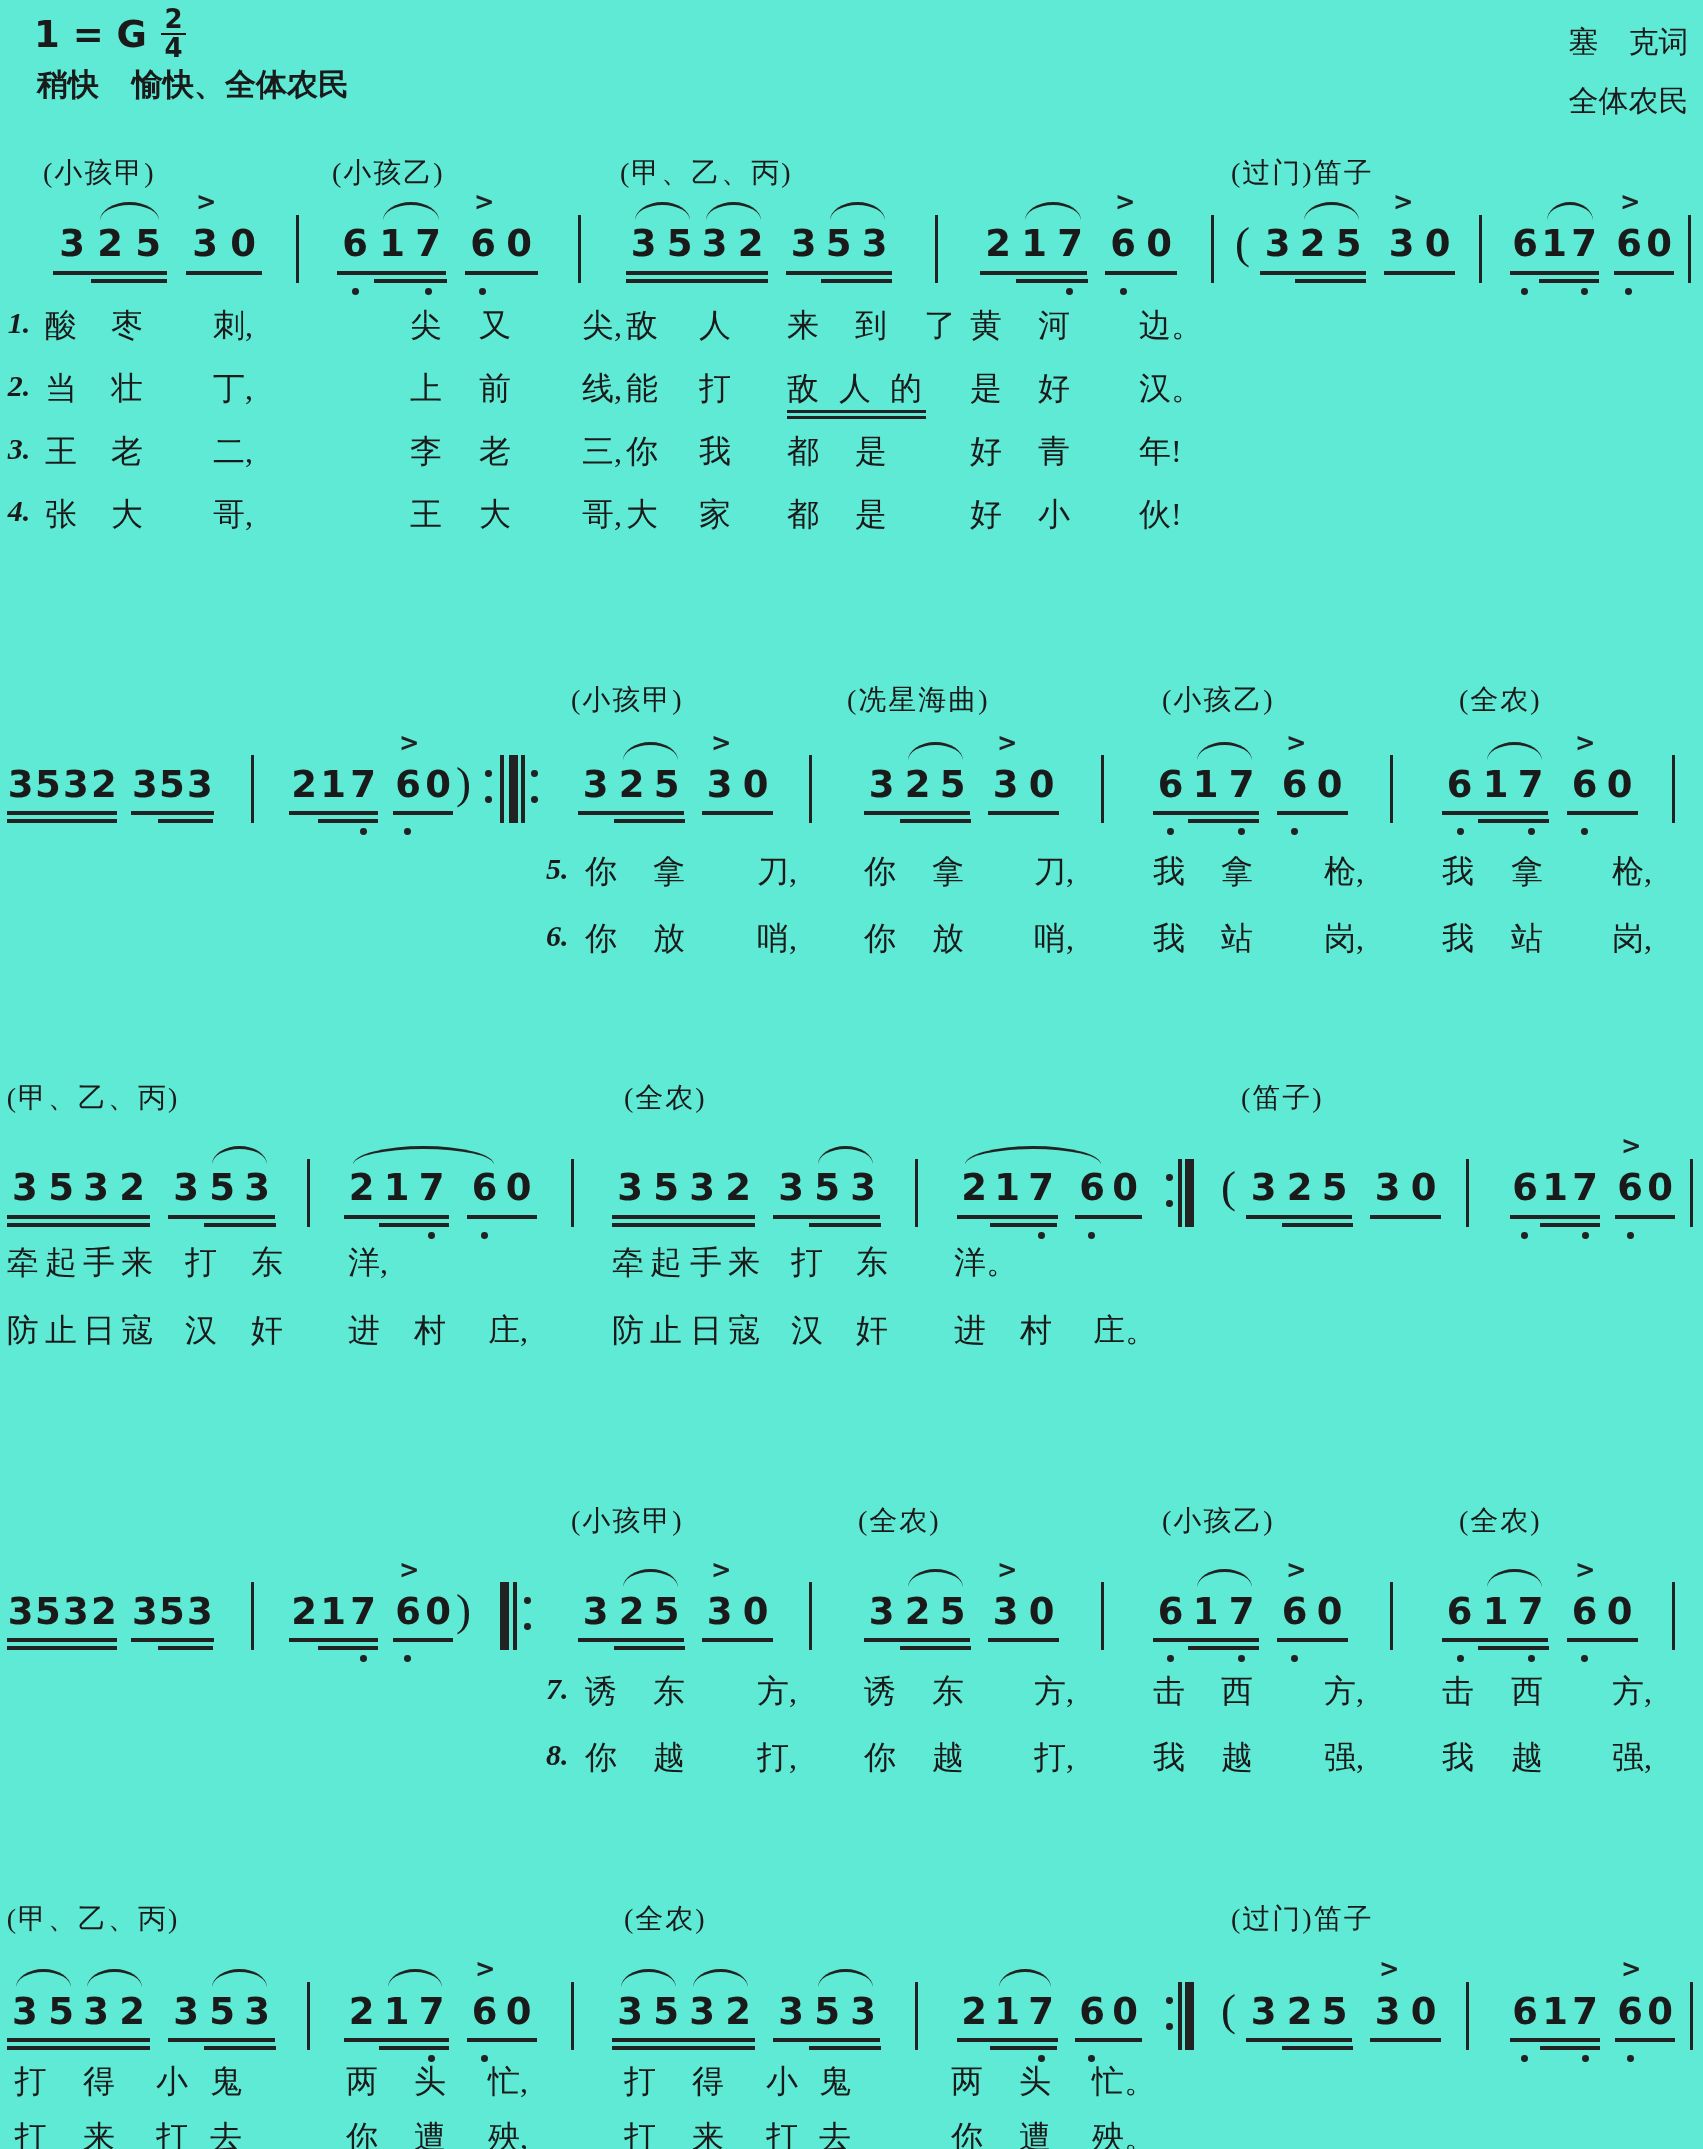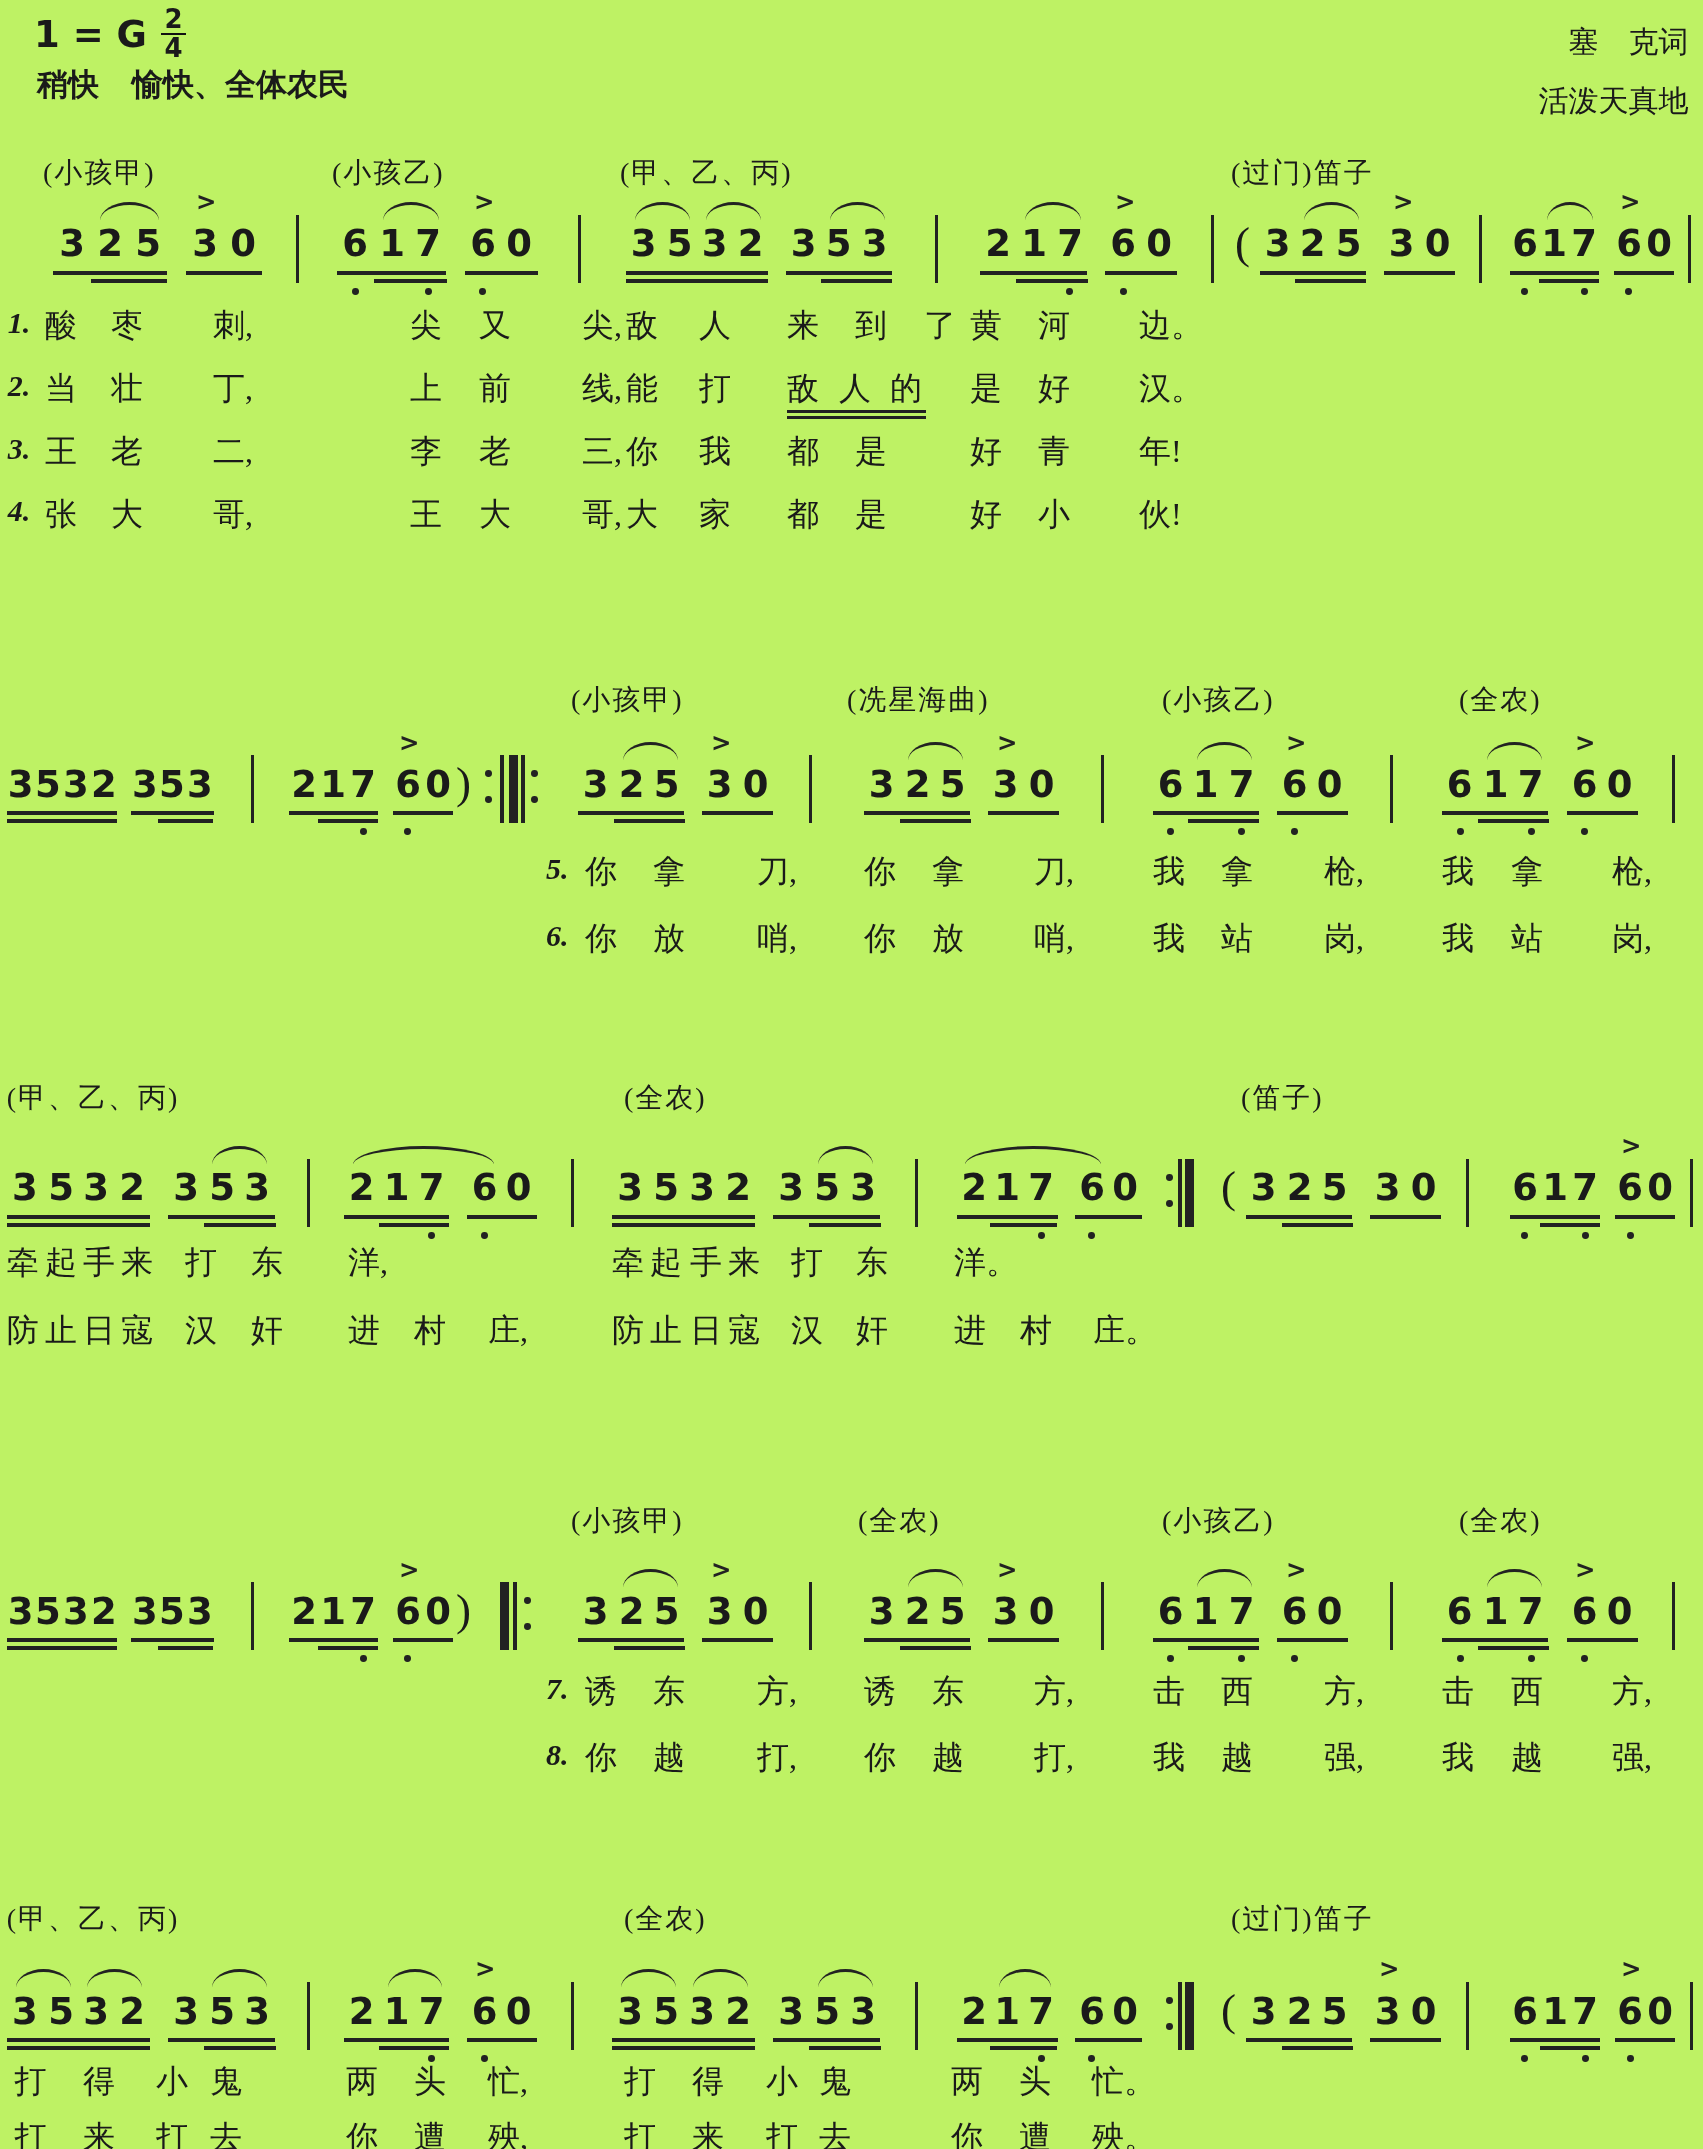--- a/index.html
+++ b/index.html
@@ -1,16 +1,16 @@
 <!DOCTYPE html>
 <html><head>
 <meta charset="utf-8">
 <style>
   html,body{margin:0;padding:0;background:#888;}
-  .page{position:relative;width:1704px;height:2149px;background:#bef264;overflow:hidden;
+  .page{position:relative;width:1704px;height:2149px;background:#5eead4;overflow:hidden;
         font-family:"Liberation Serif",serif;color:#1a1a1a;}
   .keysig{position:absolute;left:34px;top:5.9px;display:flex;align-items:center;
           font-family:"DejaVu Sans",sans-serif;font-weight:bold;font-size:37px;}
   .meter{display:inline-flex;flex-direction:column;align-items:center;line-height:1.05;
          font-size:26px;margin-left:13.7px;}
   .meter .num{border-bottom:2.9px solid #111;padding:0 3.9px;}
   .tempo{position:absolute;left:37px;top:64px;font-family:"DejaVu Sans",sans-serif;
          font-weight:bold;font-size:31px;white-space:nowrap;}
   .tempo .gap{display:inline-block;width:33px;}
   .credits{position:absolute;right:15.6px;top:11.7px;text-align:right;font-size:30px;line-height:1.98;
@@ -41,21 +41,21 @@
     <span class="meter">
       <span class="num">2</span>
       <span>4</span>
     </span>
   </div>
   <div class="tempo">
     <span>稍快</span><span class="gap"></span><span>愉快、全体农民</span>
   </div>
   <div class="credits">
     <div>塞　克词</div>
-    <div>活泼天真地</div>
+    <div>全体农民</div>
   </div>
   <div id="score">
       <div class="slabel" style="left: 43px; top: 154px;">(小孩甲)</div>
       <div class="slabel" style="left: 332px; top: 154px;">(小孩乙)</div>
       <div class="slabel" style="left: 620px; top: 154px;">(甲、乙、丙)</div>
       <div class="slabel" style="left: 1231px; top: 154px;">(过门)笛子</div>
       <div class="note" style="left: 53px; top: 222px; width: 38px;">3</div>
       <div class="note" style="left: 91px; top: 222px; width: 38px;">2</div>
       <div class="note" style="left: 129px; top: 222px; width: 38px;">5</div>
       <div class="note" style="left: 186px; top: 222px; width: 38px;">3</div>

